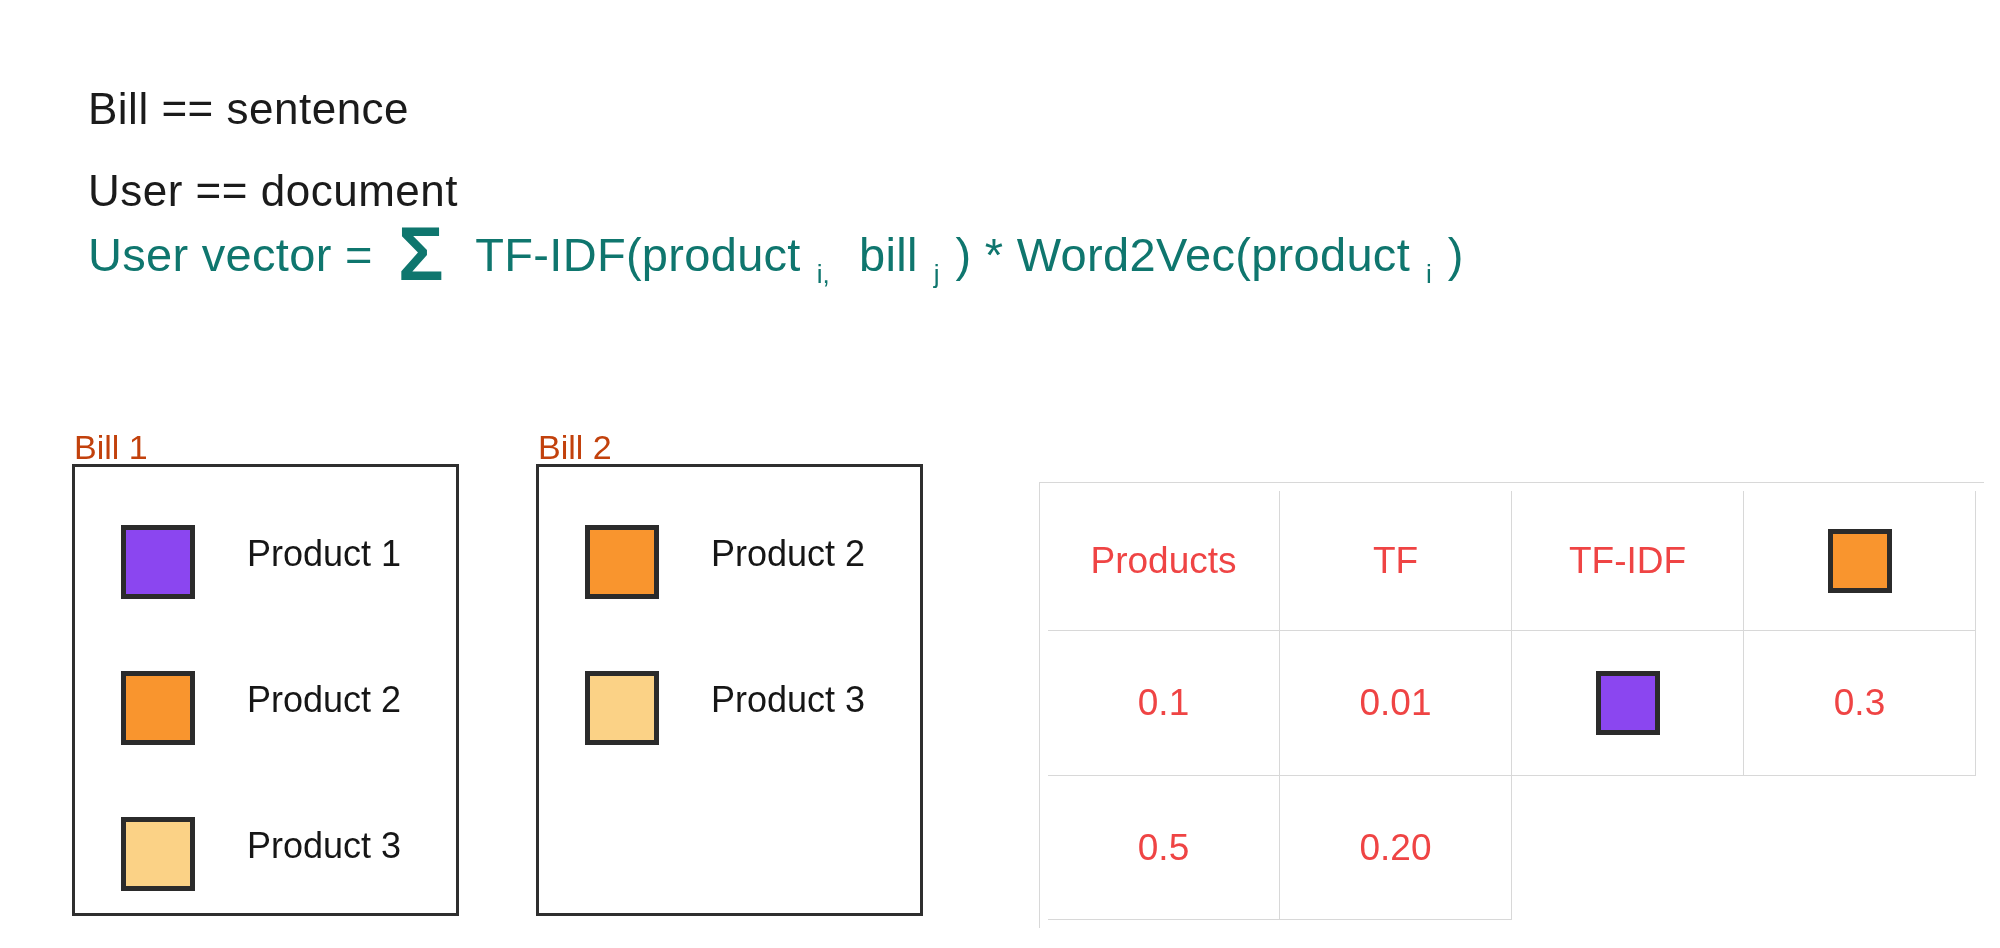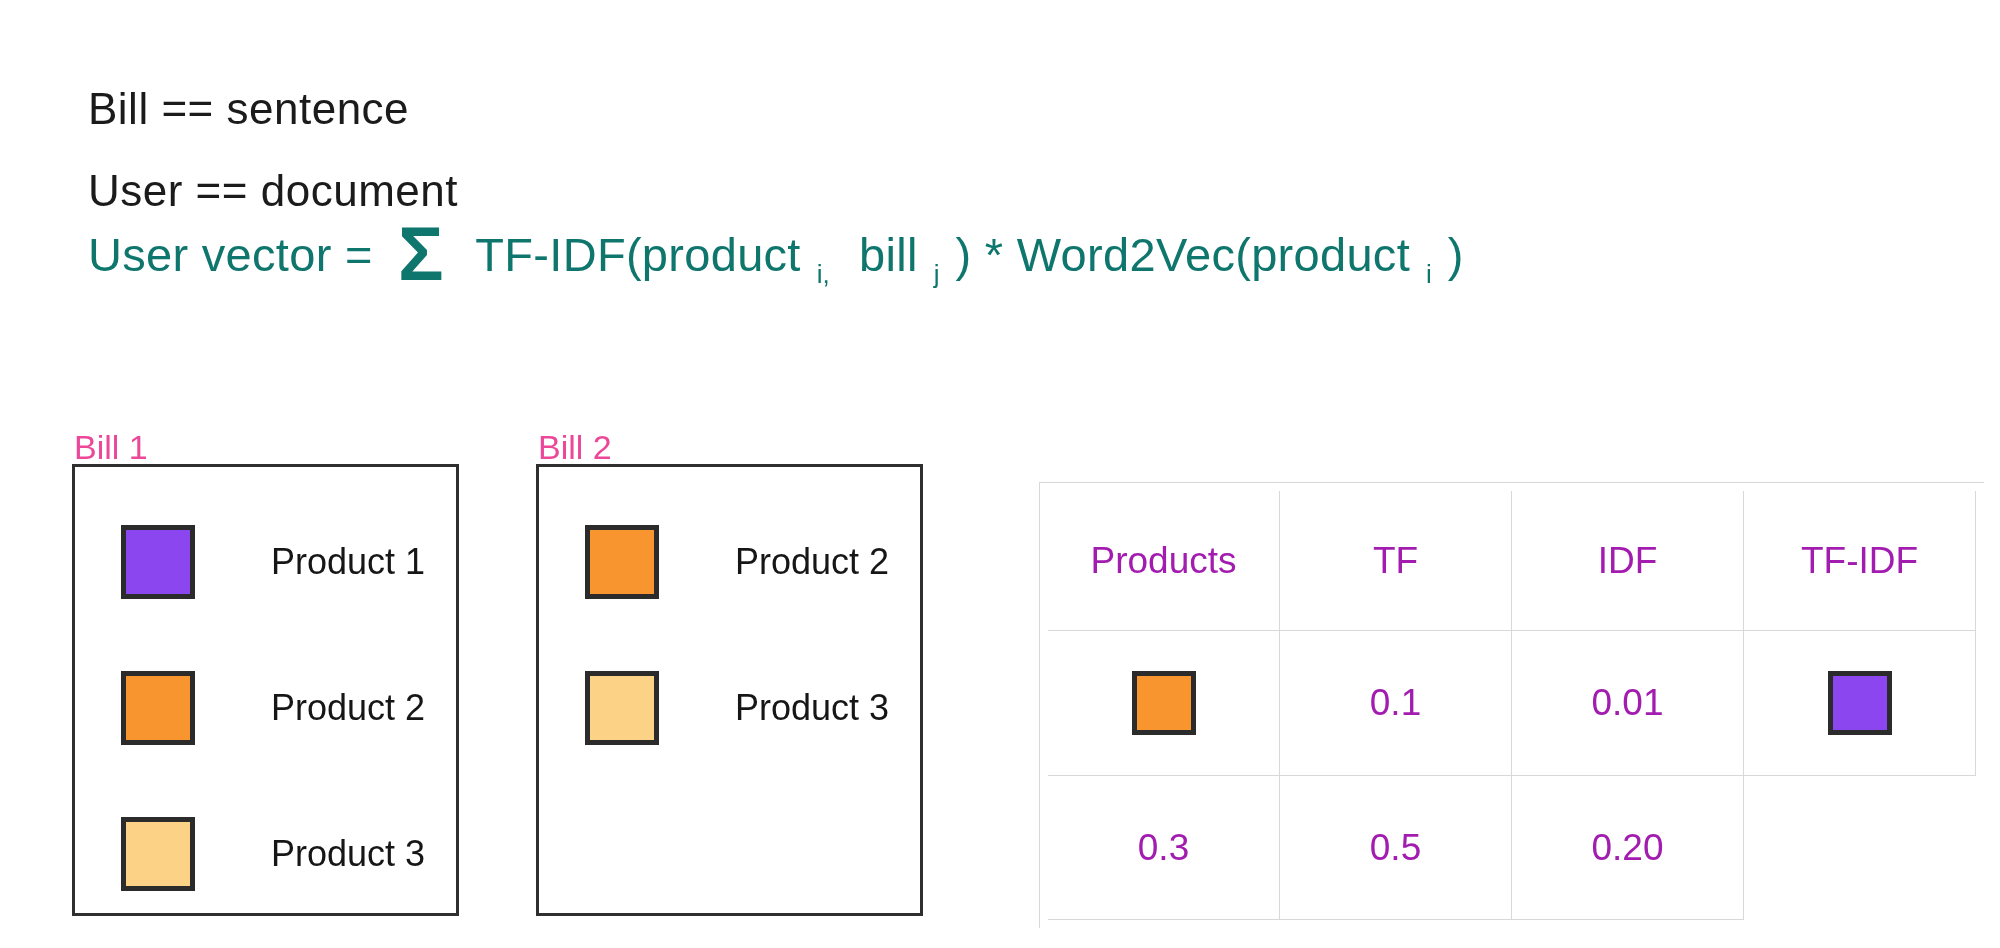--- a/index.html
+++ b/index.html
@@ -13,29 +13,29 @@
 
   
   .formula { position: absolute; left: 56px; top: 186px; font-size: 47px; font-weight: 500; color: #0f766e; white-space: nowrap; letter-spacing: 0.3px; }
   .formula .sigma { font-size: 76px; font-weight: 700; vertical-align: -9px; padding: 0 10px 0 4px; }
   .formula sub { font-size: 26px; vertical-align: -12px; letter-spacing: 0; }
 
   
   .bill-group { position: absolute; top: 396px; }
   .bill-group.bill-1 { left: 48px; }
   .bill-group.bill-2 { left: 512px; }
-  .bill-label { font-size: 34px; font-weight: 400; color: #ec4899; height: 44px; padding-left: 2px; }
+  .bill-label { font-size: 34px; font-weight: 400; color: #c2410c; height: 44px; padding-left: 2px; }
   .bill-box { width: 387px; height: 452px; border: 3px solid #2f2f2f; background: #ffffff; padding: 50px 0 0 38px; display: flex; flex-direction: column; gap: 56px; }
-  .bill-item { display: flex; align-items: center; gap: 68px; }
+  .bill-item { display: flex; gap: 44px; }
   .swatch { display: inline-block; width: 74px; height: 74px; border: 5px solid #2b2b2b; background: #cccccc; }
   .item-label { font-size: 36px; color: #161616; }
 
   
   .tfidf-table { position: absolute; left: 1023px; top: 466px; width: 945px; display: grid; grid-template-columns: repeat(4, 1fr); grid-template-rows: 140px 145px 144px; border-top: 1px solid #d8d8d8; border-left: 1px solid #d8d8d8; background: #ffffff; }
-  .cell { border-right: 1px solid #d8d8d8; border-bottom: 1px solid #d8d8d8; display: flex; align-items: center; justify-content: center; font-size: 37px; color: #a21caf; }
+  .cell { border-right: 1px solid #d8d8d8; border-bottom: 1px solid #d8d8d8; display: flex; align-items: center; justify-content: center; font-size: 37px; color: #ef4444; }
   .cell.th { font-weight: 400; }
   .swatch.small { width: 64px; height: 64px; }
 </style>
 </head>
 <body>
 
 <div class="slide">
 
   <div class="notes">
     <div class="note-line">Bill == sentence</div>
@@ -72,21 +72,20 @@
       <div class="bill-item">
         <span class="swatch" style="background-color: rgb(251, 210, 134);"></span>
         <span class="item-label">Product 3</span>
       </div>
     </div>
   </div>
 
   <div class="tfidf-table">
     <div class="cell th">Products</div>
     <div class="cell th">TF</div>
-    <div class="cell th">IDF</div>
     <div class="cell th">TF-IDF</div>
 
     <div class="cell">
       <span class="swatch small" style="background-color: rgb(249, 149, 46);"></span>
     </div>
     <div class="cell">0.1</div>
     <div class="cell">0.01</div>
 
     <div class="cell">
       <span class="swatch small" style="background-color: rgb(139, 70, 240);"></span>

